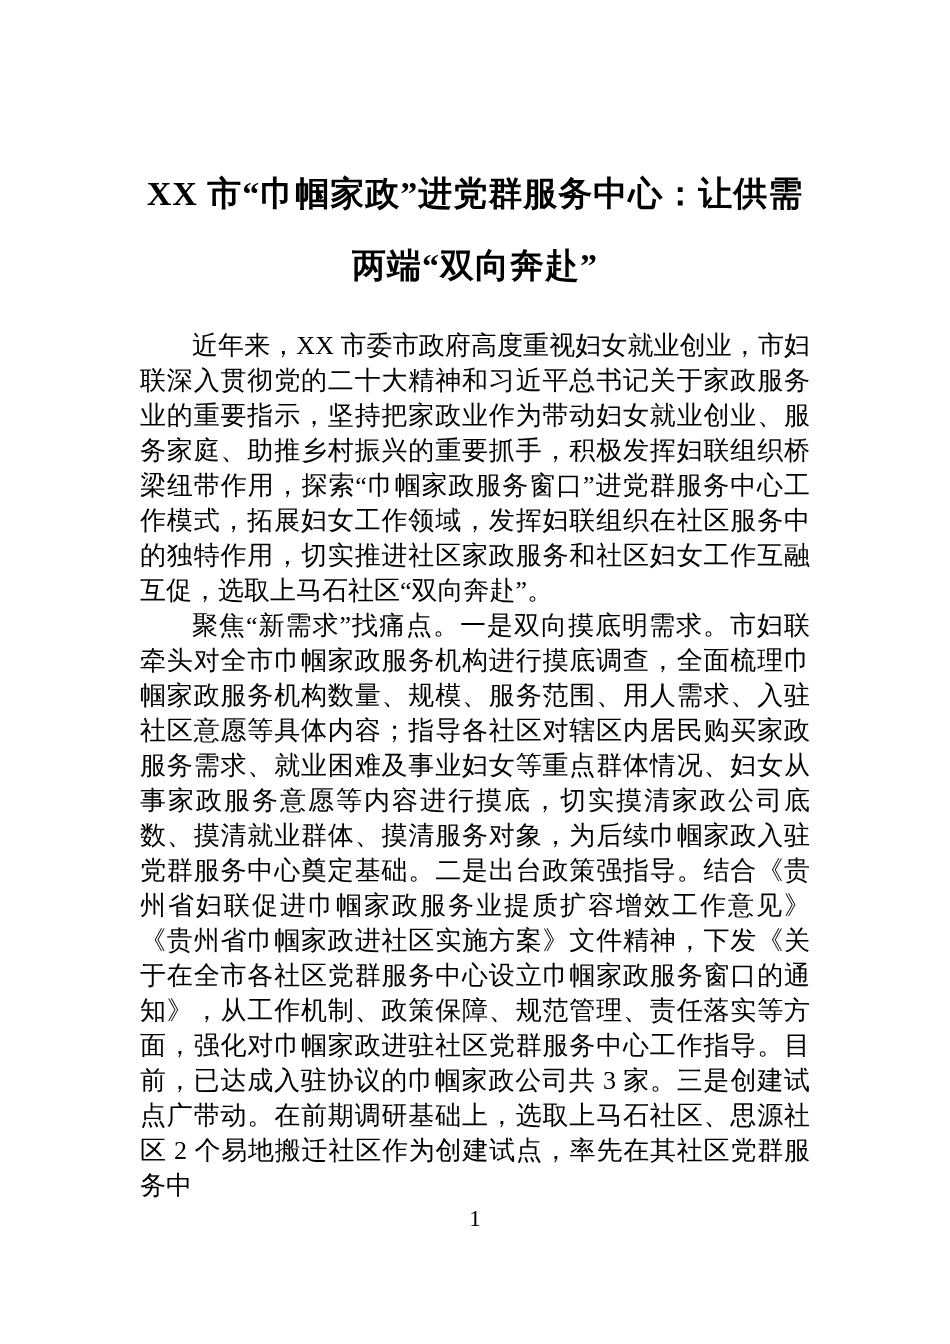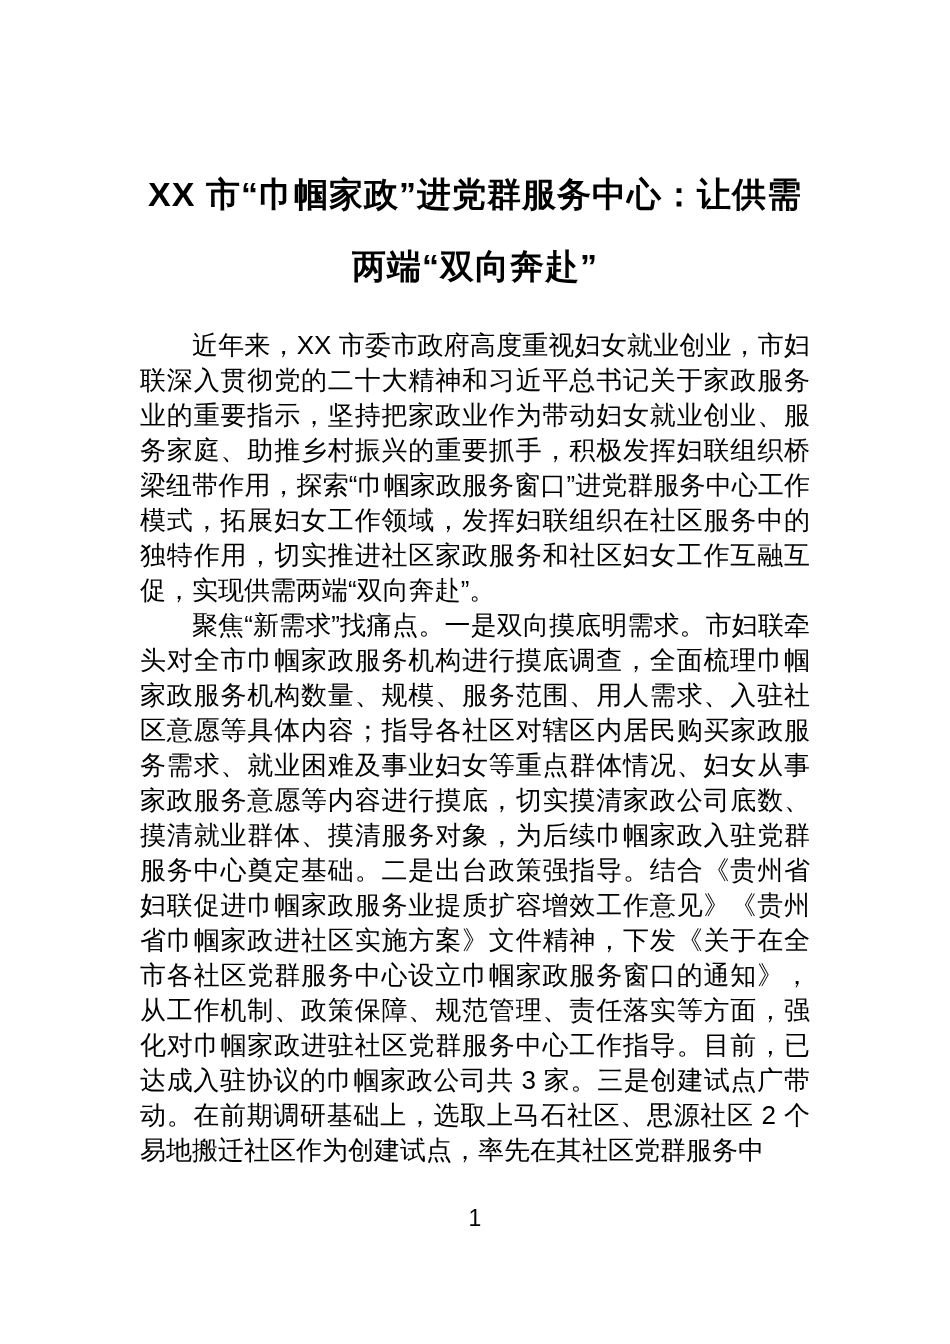--- a/index.html
+++ b/index.html
@@ -8,21 +8,21 @@
     background: #ffffff;
   }
   .page {
     position: relative;
     width: 950px;
     height: 1344px;
     margin: 0 auto;
     background: #ffffff;
     box-sizing: border-box;
     padding: 158px 140px 0 140px;
-    font-family: Liberation Sans, sans-serif;
+    font-family: Liberation Serif, serif;
     color: #000000;
     overflow: hidden;
   }
   .doc-title {
     margin: 0 0 26px 0;
     font-size: 34px;
     font-weight: 600;
     text-align: center;
     line-height: 72px;
     letter-spacing: 1px;
@@ -49,18 +49,18 @@
     color: #000000;
   }
 </style>
 </head>
 <body>
 
 <div class="page">
   <h1 class="doc-title">XX 市“巾帼家政”进党群服务中心：让供需两端“双向奔赴”</h1>
 
   <div class="doc-body">
-    <p class="doc-paragraph">近年来，XX 市委市政府高度重视妇女就业创业，市妇联深入贯彻党的二十大精神和习近平总书记关于家政服务业的重要指示，坚持把家政业作为带动妇女就业创业、服务家庭、助推乡村振兴的重要抓手，积极发挥妇联组织桥梁纽带作用，探索“巾帼家政服务窗口”进党群服务中心工作模式，拓展妇女工作领域，发挥妇联组织在社区服务中的独特作用，切实推进社区家政服务和社区妇女工作互融互促，实现供需两端“双向奔赴”。</p>
+    <p class="doc-paragraph">近年来，XX 市委市政府高度重视妇女就业创业，市妇联深入贯彻党的二十大精神和习近平总书记关于家政服务业的重要指示，坚持把家政业作为带动妇女就业创业、服务家庭、助推乡村振兴的重要抓手，积极发挥妇联组织桥梁纽带作用，探索“巾帼家政服务窗口”进党群服务中心工作模式，拓展妇女工作领域，发挥妇联组织在社区服务中的独特作用，切实推进社区家政服务和社区妇女工作互融互促，选取上马石社区“双向奔赴”。</p>
     <p class="doc-paragraph">聚焦“新需求”找痛点。一是双向摸底明需求。市妇联牵头对全市巾帼家政服务机构进行摸底调查，全面梳理巾帼家政服务机构数量、规模、服务范围、用人需求、入驻社区意愿等具体内容；指导各社区对辖区内居民购买家政服务需求、就业困难及事业妇女等重点群体情况、妇女从事家政服务意愿等内容进行摸底，切实摸清家政公司底数、摸清就业群体、摸清服务对象，为后续巾帼家政入驻党群服务中心奠定基础。二是出台政策强指导。结合《贵州省妇联促进巾帼家政服务业提质扩容增效工作意见》《贵州省巾帼家政进社区实施方案》文件精神，下发《关于在全市各社区党群服务中心设立巾帼家政服务窗口的通知》，从工作机制、政策保障、规范管理、责任落实等方面，强化对巾帼家政进驻社区党群服务中心工作指导。目前，已达成入驻协议的巾帼家政公司共 3 家。三是创建试点广带动。在前期调研基础上，选取上马石社区、思源社区 2 个易地搬迁社区作为创建试点，率先在其社区党群服务中</p>
   </div>
 
   <div class="page-number">1</div>
 </div>
 
 </body></html>

